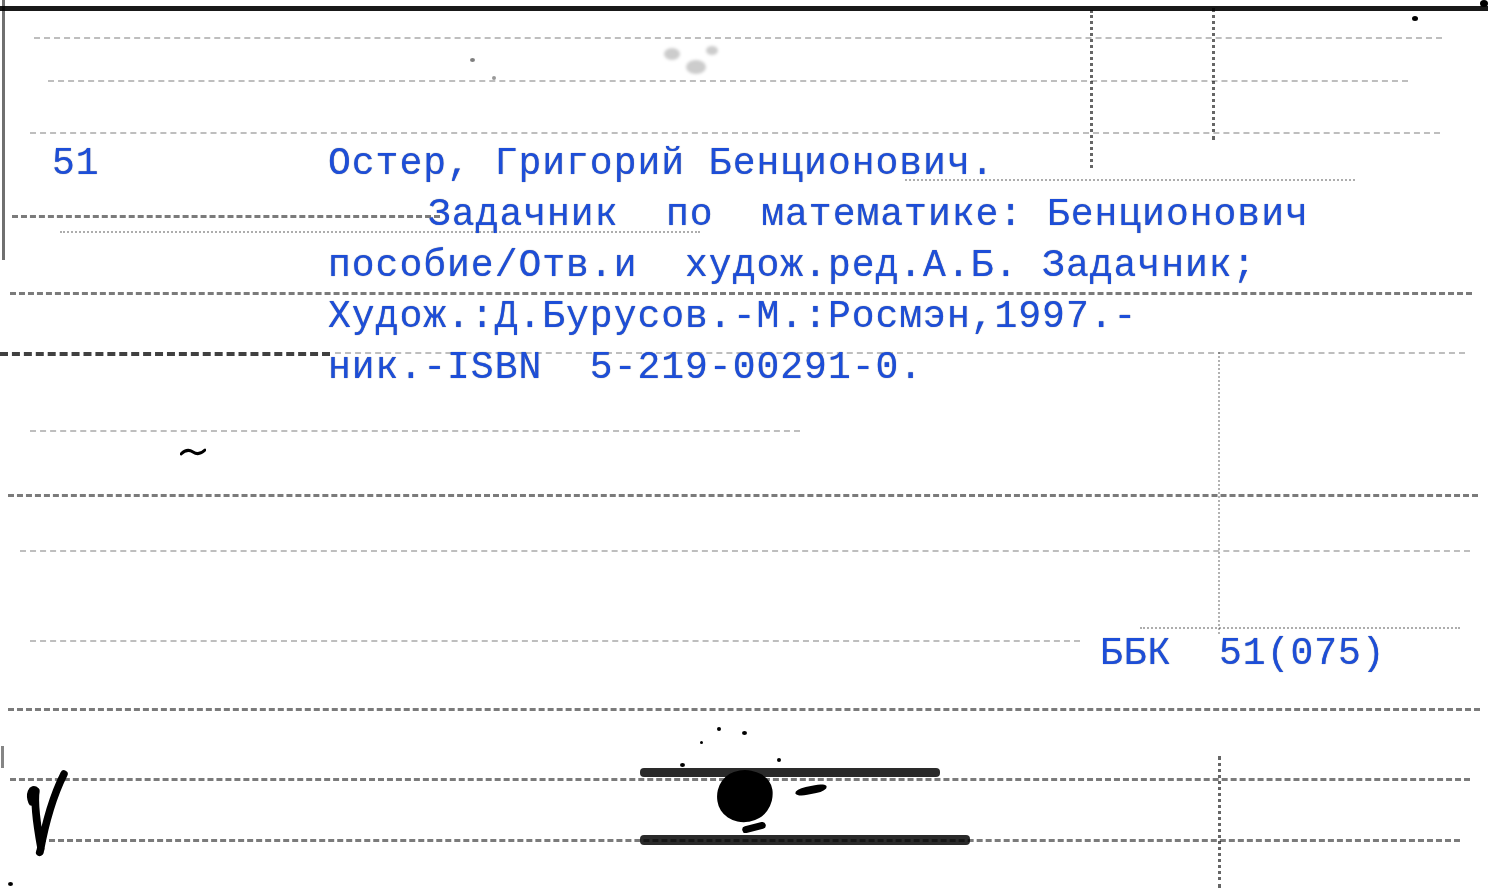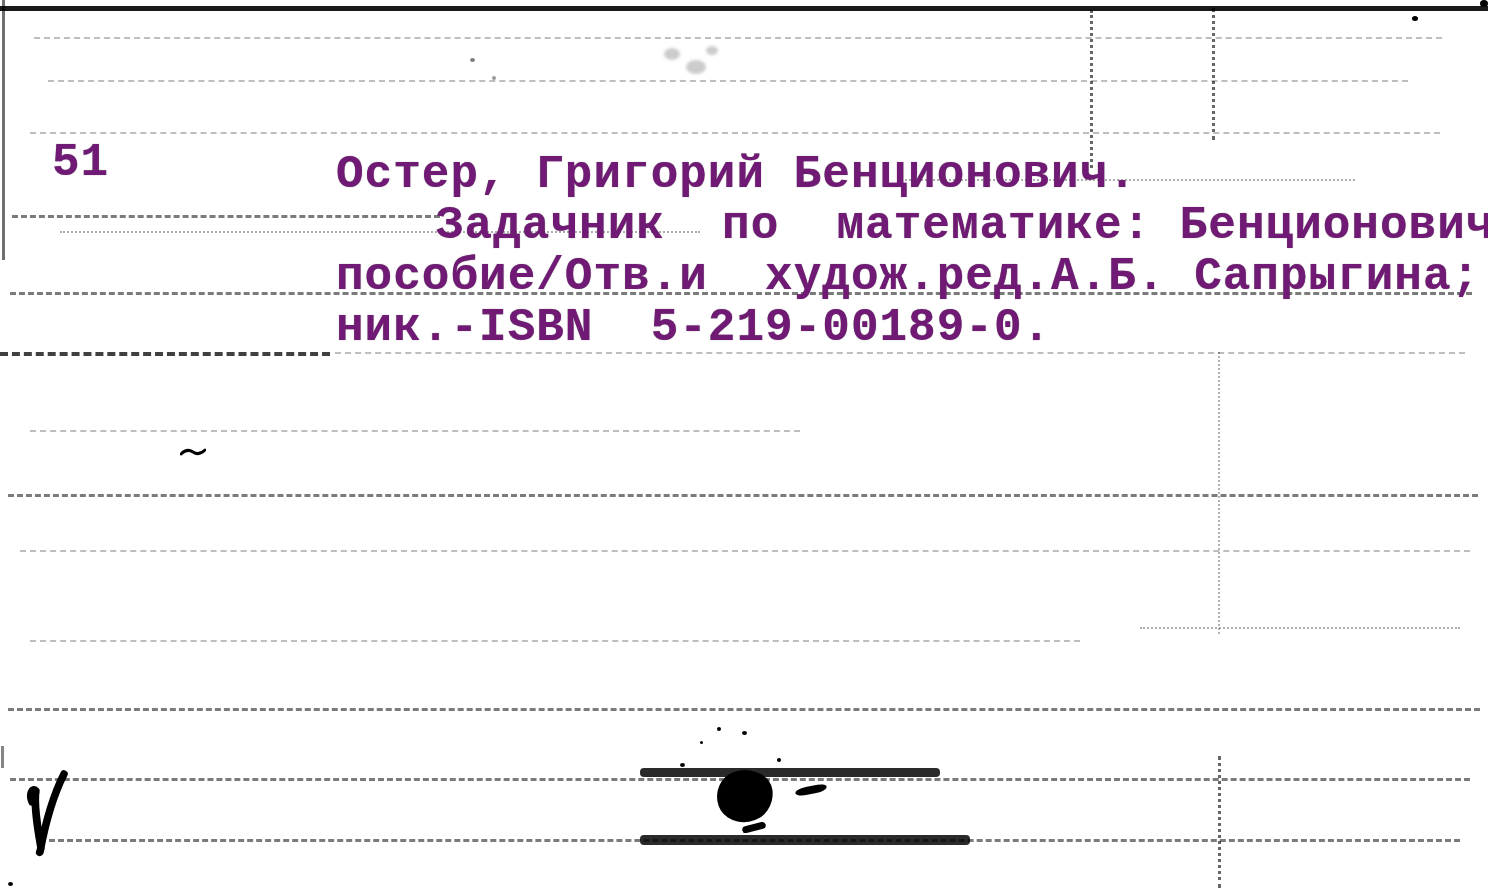--- a/index.html
+++ b/index.html
@@ -3,25 +3,25 @@
 <meta charset="utf-8">
 <style>
   html,body{margin:0;padding:0;background:#888;}
   .card{
     position:relative;width:1488px;height:888px;background:#ffffff;overflow:hidden;
     font-family:"Liberation Mono","DejaVu Sans Mono",monospace;
     color:#0d0d0d;
   }
   
   .typed{
-    font-weight:700;font-size:46px;line-height:51px;letter-spacing:1px;
-    white-space:pre;color:#701a75;text-shadow:0 0 1px rgba(0,0,0,.55);
+    font-weight:400;font-size:38px;line-height:51px;letter-spacing:1px;
+    white-space:pre;color:#1d4ed8;text-shadow:0 0 1px rgba(0,0,0,.55);
   }
   .cls-num{position:absolute;left:52px;top:138px;}
-  .entry{position:absolute;left:336px;top:138px;margin-top:12px;}
+  .entry{position:absolute;left:328px;top:138px;}
   .entry .line{height:51px;}
   .indent-title{padding-left:100px;}
   .indent-price{padding-left:34px;}
   .bbk{position:absolute;left:1100px;top:628px;}
   
   .rl{position:absolute;height:0;}
   .rl-solid{border-top:5px solid rgba(5,5,5,.92);}
   .rl-dark{border-top:4px dashed rgba(10,10,10,.78);}
   .rl-med{border-top:3px dashed rgba(15,15,15,.55);}
   .rl-faint{border-top:2px dashed rgba(40,40,40,.30);}
@@ -75,24 +75,26 @@
   <div class="vr vr-dot" style="left:1090px;top:10px;height:158px;"></div>
   <div class="vr vr-dot" style="left:1212px;top:8px;height:132px;"></div>
   <div class="vr vr-dot-faint" style="left:1218px;top:352px;height:282px;"></div>
   <div class="vr vr-dot" style="left:1218px;top:756px;height:132px;"></div>
 
   <div class="typed cls-num">51</div>
 
   <div class="entry">
     <div class="typed line">Остер, Григорий Бенционович.</div>
     <div class="typed line indent-title">Задачник  по  математике: Бенционович</div>
-    <div class="typed line">пособие/Отв.и  худож.ред.А.Б. Сапрыгина;</div>
-    <div class="typed line">ник.-ISBN  5-219-00189-0.</div>
+    <div class="typed line">пособие/Отв.и  худож.ред.А.Б. Задачник;</div>
+    <div class="typed line">Худож.:Д.Бурусов.-М.:Росмэн,1997.-</div>
+    <div class="typed line">ник.-ISBN  5-219-00291-0.</div>
   </div>
 
+  <div class="typed bbk">ББК  51(075)</div>
 
   <svg class="mark-svg" style="left:180px;top:446px;" width="26" height="12" viewBox="0 0 26 12">
     <path d="M1 8 Q7 2 13 6 T25 4" stroke="#000" stroke-width="3" fill="none" stroke-linecap="round"></path>
   </svg>
 
   <svg class="mark-svg" style="left:24px;top:768px;" width="46" height="92" viewBox="0 0 46 92">
     <path d="M8 34 C5 26 8 19 12 23 C10 32 13 58 17 80 C16 84 15 85 16 84 C20 62 28 30 40 6" stroke="#000" stroke-width="7.5" fill="none" stroke-linecap="round" stroke-linejoin="round"></path>
   </svg>
 
   <div class="hole"></div>

